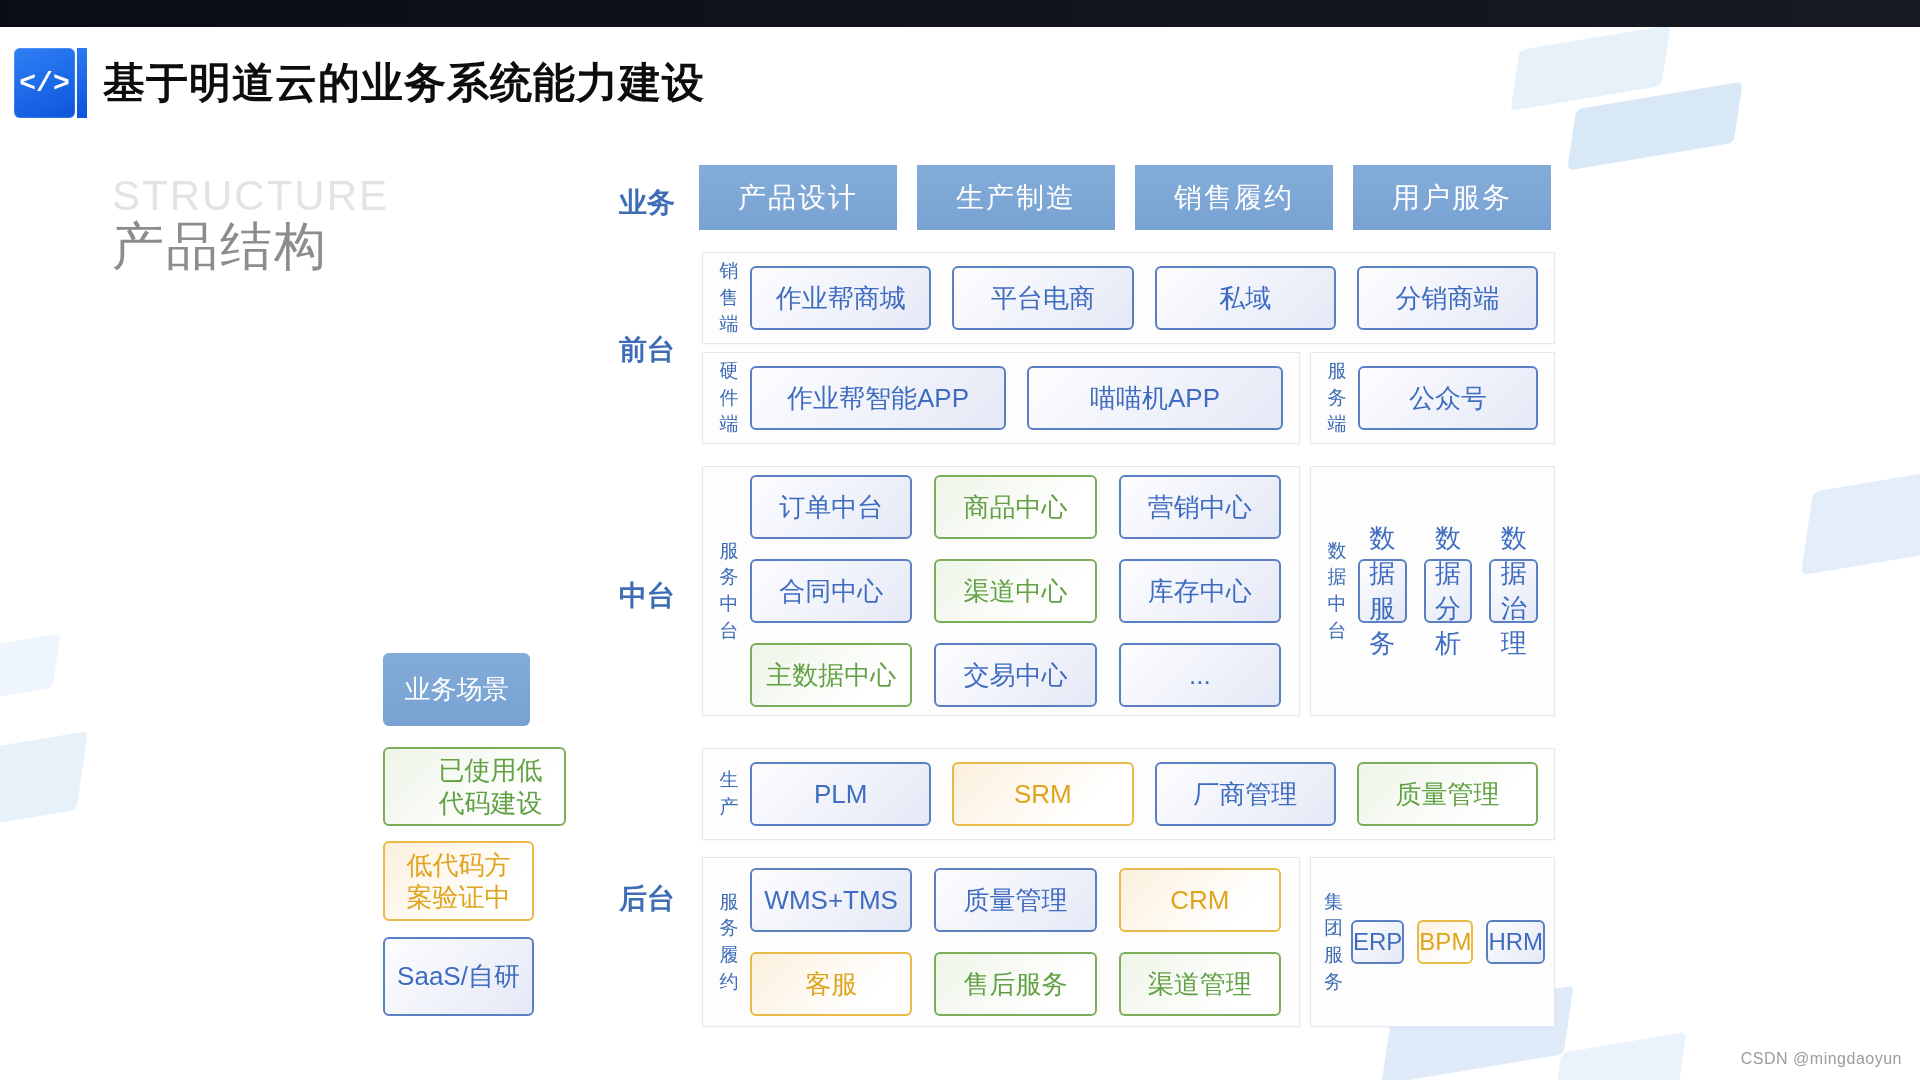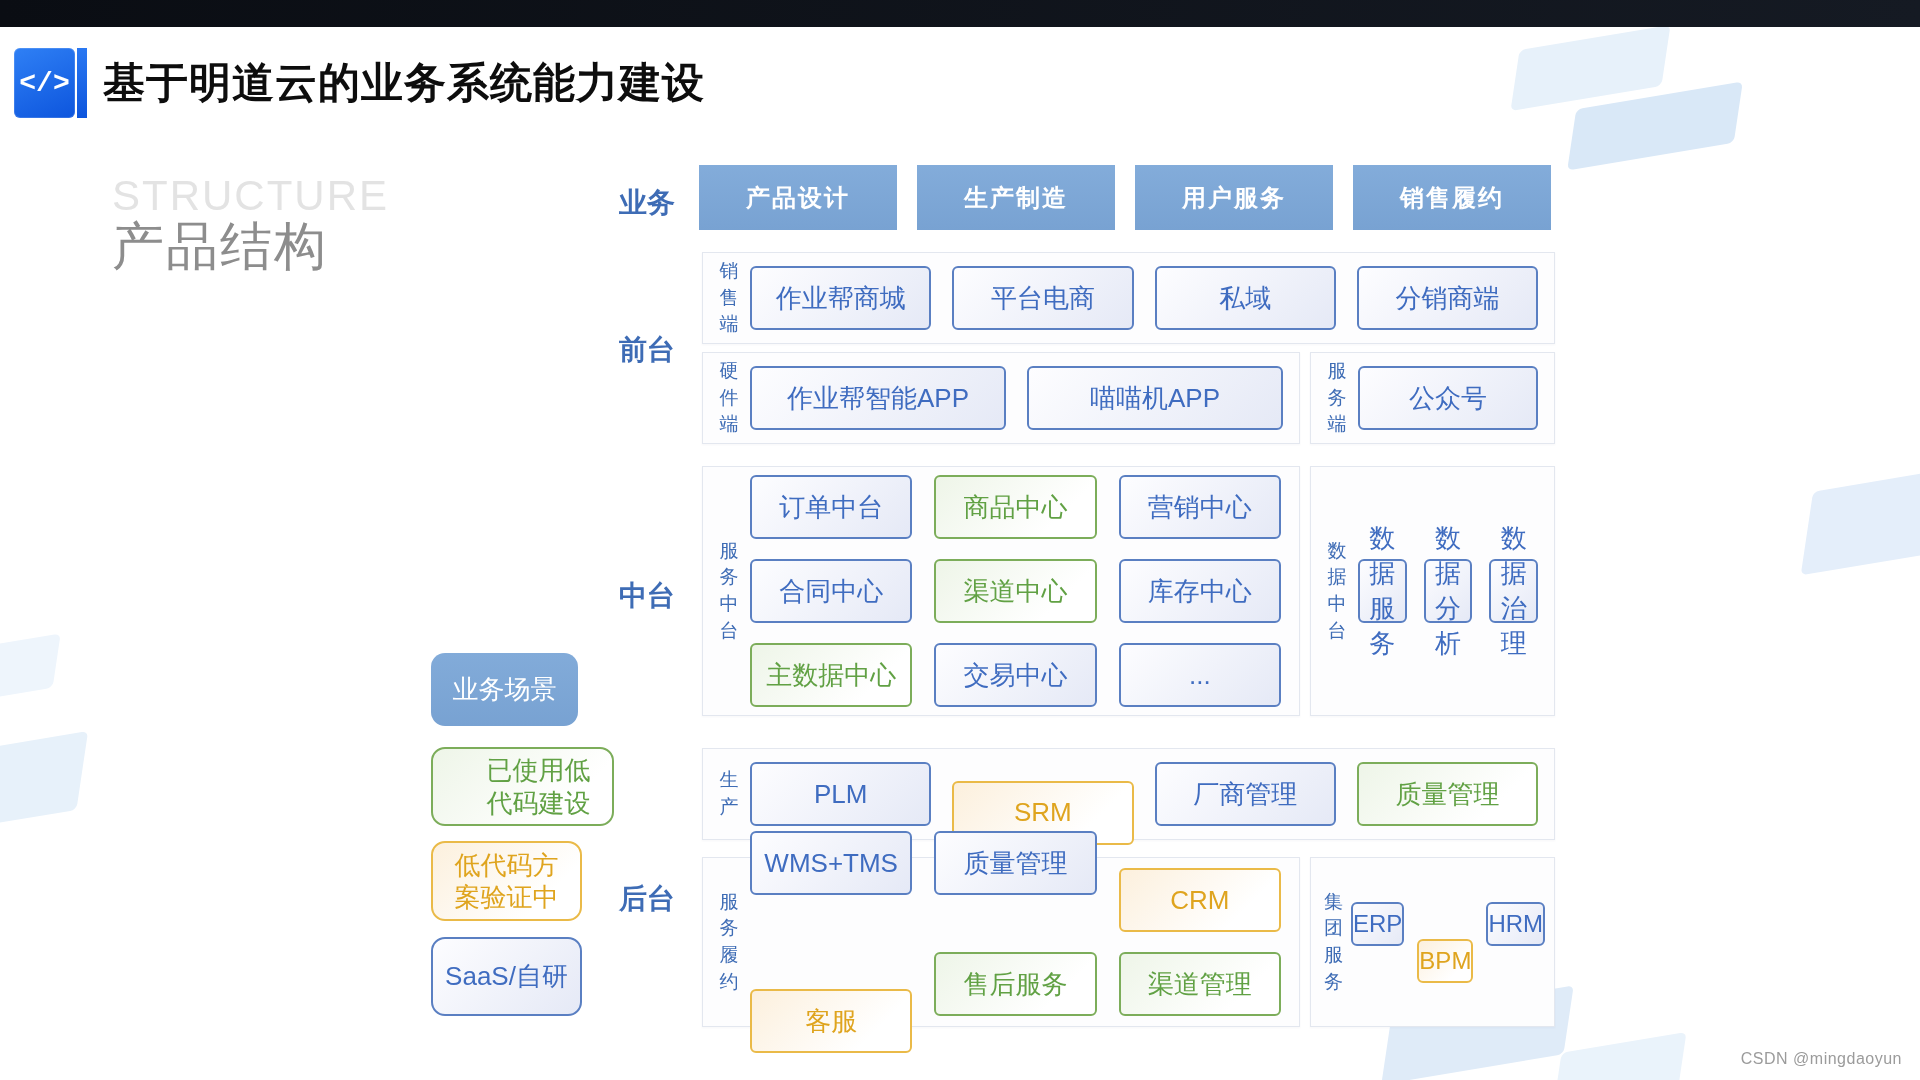--- a/index.html
+++ b/index.html
@@ -27,43 +27,43 @@
     font-size:42px;font-weight:normal;color:#e3e3e3;letter-spacing:2px;}
   .struct-zh{position:absolute;left:112px;top:212px;font-size:52px;font-weight:400;color:#8d8d8d;letter-spacing:2px;}
 
   
   .row-label{position:absolute;left:555px;width:120px;text-align:right;
     font-size:28px;font-weight:600;color:#3e6cb5;}
 
   
   .biz-row{position:absolute;left:699px;top:165px;width:852px;height:65px;display:flex;gap:20px;}
   .biz-btn{flex:1;display:flex;align-items:center;justify-content:center;
-    background:linear-gradient(180deg,#83acda,#78a2d2);color:#ffffff;font-size:24px;font-weight:700;letter-spacing:2px;}
+    background:linear-gradient(180deg,#83acda,#78a2d2);color:#ffffff;font-size:28px;font-weight:400;letter-spacing:2px;}
 
   
   .panel{position:absolute;background:#fdfdfe;border:1px solid #e3e7ef;display:flex;align-items:center;
     box-shadow:0 1px 2px rgba(40,60,110,.04);}
   .vlabel{width:26px;margin-left:13px;margin-right:8px;font-size:19px;line-height:1.4;
     color:#3e6cb5;font-weight:500;text-align:center;word-break:break-all;}
   .hbox-row{flex:1;display:flex;gap:21px;margin-right:16px;align-items:center;}
   .grid3{flex:1;display:grid;grid-template-columns:repeat(3,1fr);gap:20px 22px;margin-right:18px;}
   .vstack{flex:1;display:flex;flex-direction:row;gap:17px;margin-right:16px;}
 
   
   .box{display:flex;align-items:center;justify-content:center;border:2px solid #5a7fc2;border-radius:6px;
     font-size:26px;font-weight:500;color:#3f6cc0;height:60px;
     background:linear-gradient(135deg,#fdfdff 0%,#e5e9f6 100%);text-align:center;}
   .box[data-style="green"]{border-color:#7cad5a;color:#61a144;background:linear-gradient(135deg,#eef5e8 0%,#ffffff 75%);}
-  .box[data-style="yellow"]{border-color:#eaba48;color:#dfa41e;background:linear-gradient(135deg,#fcf0dd 0%,#ffffff 75%);margin-top:37px;}
+  .box[data-style="yellow"]{border-color:#eaba48;color:#dfa41e;background:linear-gradient(135deg,#fcf0dd 0%,#ffffff 75%);}
   .box.small{height:40px;font-size:24px;}
   .hbox-row .box{flex:1;}
 
   
   .legend-box{position:absolute;left:383px;width:147px;display:flex;align-items:center;justify-content:center;
-    text-align:center;white-space:pre-line;font-size:26px;font-weight:500;line-height:1.25;border-radius:14px;margin-left:48px;}
+    text-align:center;white-space:pre-line;font-size:26px;font-weight:500;line-height:1.25;border-radius:6px;}
   .legend-solid{background:linear-gradient(180deg,#82abd9,#78a2d2);color:#ffffff;}
   .legend-green{border:2px solid #7cad5a;color:#61a144;background:linear-gradient(135deg,#eef5e8 0%,#ffffff 75%);}
   .legend-yellow{border:2px solid #eaba48;color:#dfa41e;background:linear-gradient(135deg,#fcf0dd 0%,#ffffff 75%);}
   .legend-blue{border:2px solid #5a7fc2;color:#3f6cc0;background:linear-gradient(135deg,#fdfdff 0%,#e5e9f6 100%);}
 
   .credit{position:absolute;right:18px;bottom:12px;font-size:16px;color:#9b9b9b;letter-spacing:.5px;}
 </style>
 </head>
 <body>
 
@@ -87,22 +87,22 @@
   <div class="struct-zh">产品结构</div>
 
   <div class="row-label" style="top:184px;">业务</div>
   <div class="row-label" style="top:331px;">前台</div>
   <div class="row-label" style="top:577px;">中台</div>
   <div class="row-label" style="top:880px;">后台</div>
 
   <div class="biz-row">
     <div class="biz-btn">产品设计</div>
     <div class="biz-btn">生产制造</div>
+    <div class="biz-btn">销售履约</div>
     <div class="biz-btn">用户服务</div>
-    <div class="biz-btn">销售履约</div>
   </div>
 
   <div class="panel" style="left:702px;top:252px;width:851px;height:90px;">
     <div class="vlabel">销售端</div>
     <div class="hbox-row">
       <div class="box" data-style="blue">作业帮商城</div>
       <div class="box" data-style="blue">平台电商</div>
       <div class="box" data-style="blue">私域</div>
       <div class="box" data-style="blue">分销商端</div>
     </div>

